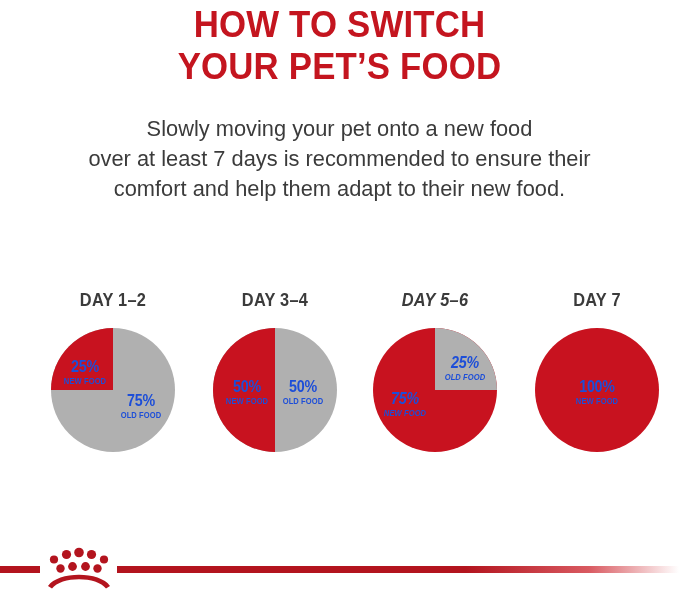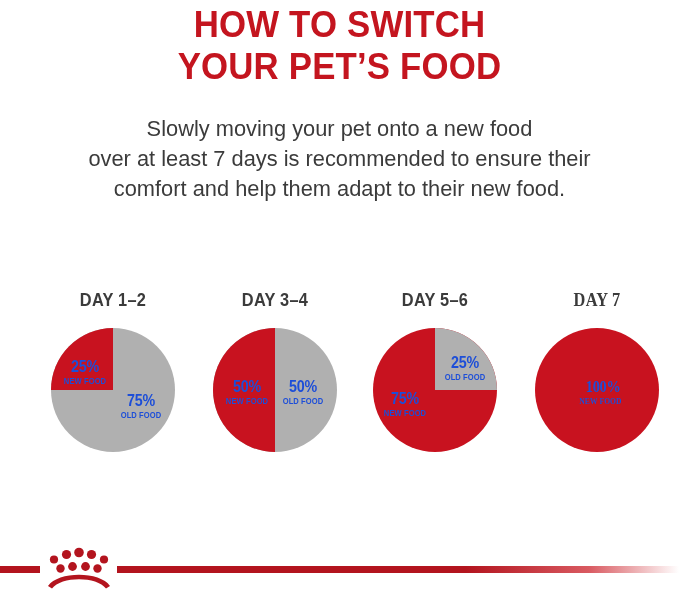--- a/index.html
+++ b/index.html
@@ -66,22 +66,22 @@
   }
   .pie-cell {
     position: absolute;
     top: 15px;
     width: 160px;
     height: 180px;
     margin-top: 12px;
   }
   .pie-cell.c0 { left: 33px; }
   .pie-cell.c1 { left: 195px; }
-  .pie-cell.c2 { left: 355px; }
-  .pie-cell.c3 { left: 517px; font-family: Liberation Serif, serif; }
+  .pie-cell.c2 { left: 355px; font-style: italic; }
+  .pie-cell.c3 { left: 517px; }
 
   .day-label {
     position: absolute;
     top: 0;
     left: 0;
     width: 160px;
     text-align: center;
     font-size: 19px;
     font-weight: bold;
     color: #3b3b3b;
@@ -236,21 +236,21 @@
       </div>
     </div>
   </div>
 
   <div class="pie-cell c3">
     <div class="day-label">DAY 7</div>
     <div class="pie-wrap">
       <svg viewBox="0 0 124 124" aria-hidden="true">
         <circle cx="62" cy="62" r="62" fill="#C8121F"></circle>
       </svg>
-      <div class="slice-label" style="left:34px; top:50px; width:56px;text-align:right;">
+      <div class="slice-label" style="left:34px; top:50px; width:56px;">
         <span class="pct big">100%</span>
         <span class="who">NEW FOOD</span>
       </div>
     </div>
   </div>
 
 </div>
 
 <div class="footer">
   <div class="rule-left"></div>

